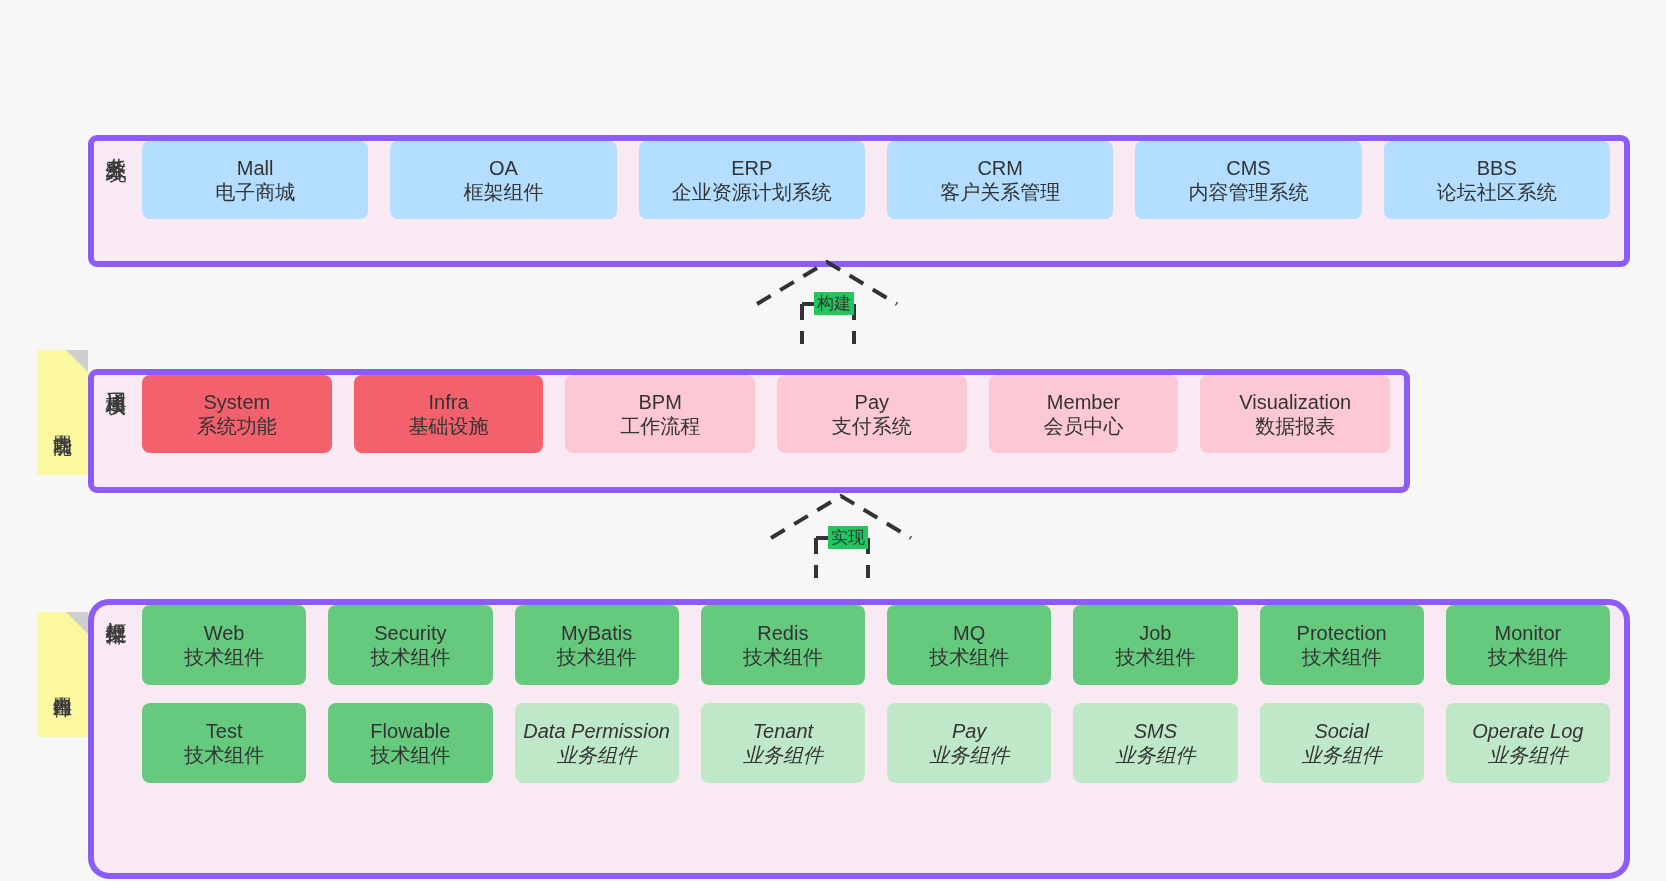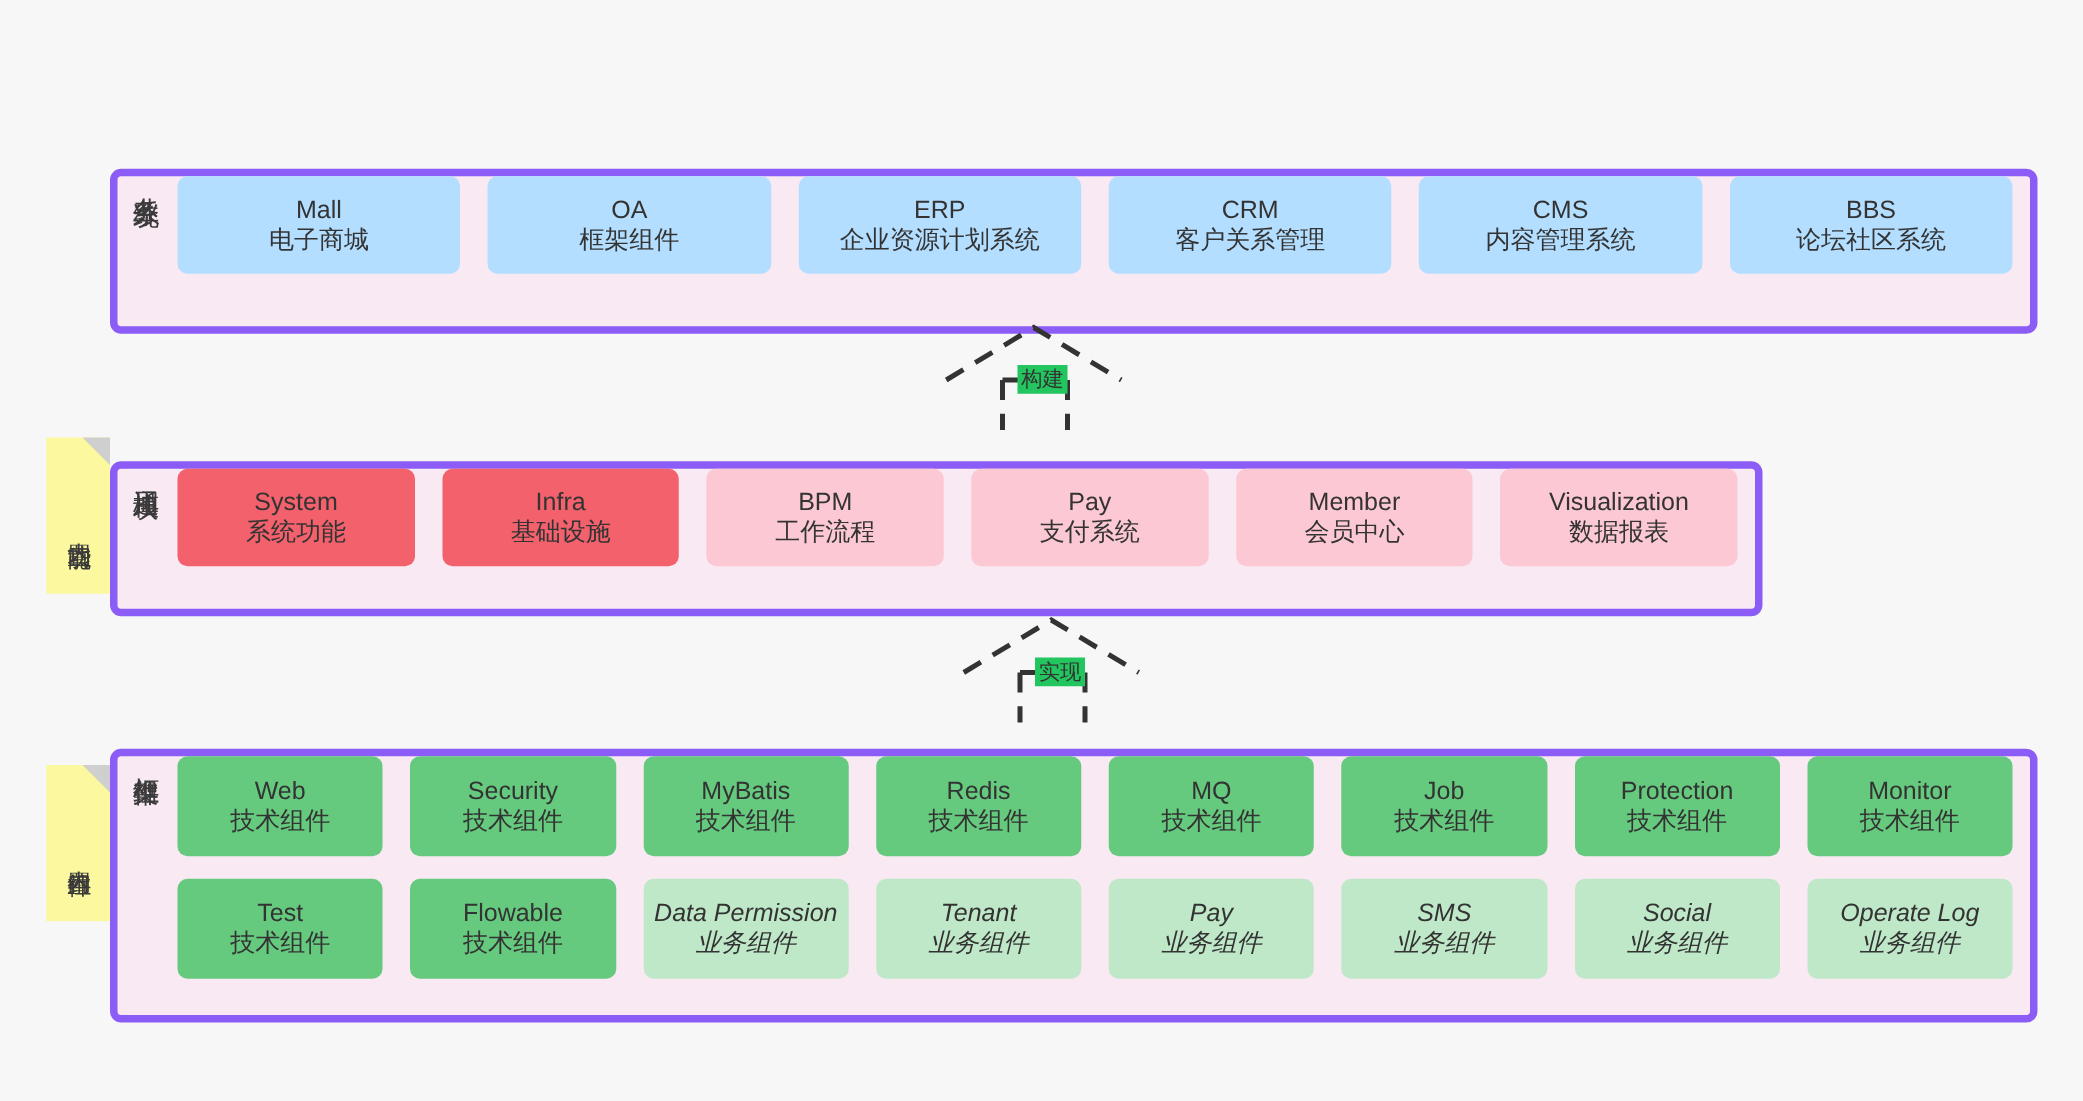--- a/index.html
+++ b/index.html
@@ -73,21 +73,21 @@
   #layer-business .row{height:78px;}
   #layer-business .cell{background:#b3deff;}
 
   
   #layer-modules{left:88px;top:347px;width:1322px;height:124px;}
   #layer-modules .row{height:78px;}
   #layer-modules .cell{background:#fcc8d4;}
   #layer-modules .cell.strong{background:#f2616c;}
 
   
-  #layer-framework{left:88px;top:577px;width:1542px;height:219px;}
+  #layer-framework{left:88px;top:577px;width:1542px;height:280px;border-radius:21px;}
   #layer-framework .row{height:80px;}
   #layer-framework .cell.tech{background:#65c97e;}
   #layer-framework .cell.biz{background:#bfe8c8;font-style:italic;}
 
   
   .note{
     position:absolute;
     box-sizing:border-box;
     width:51px;
     background:#fbf89f;

